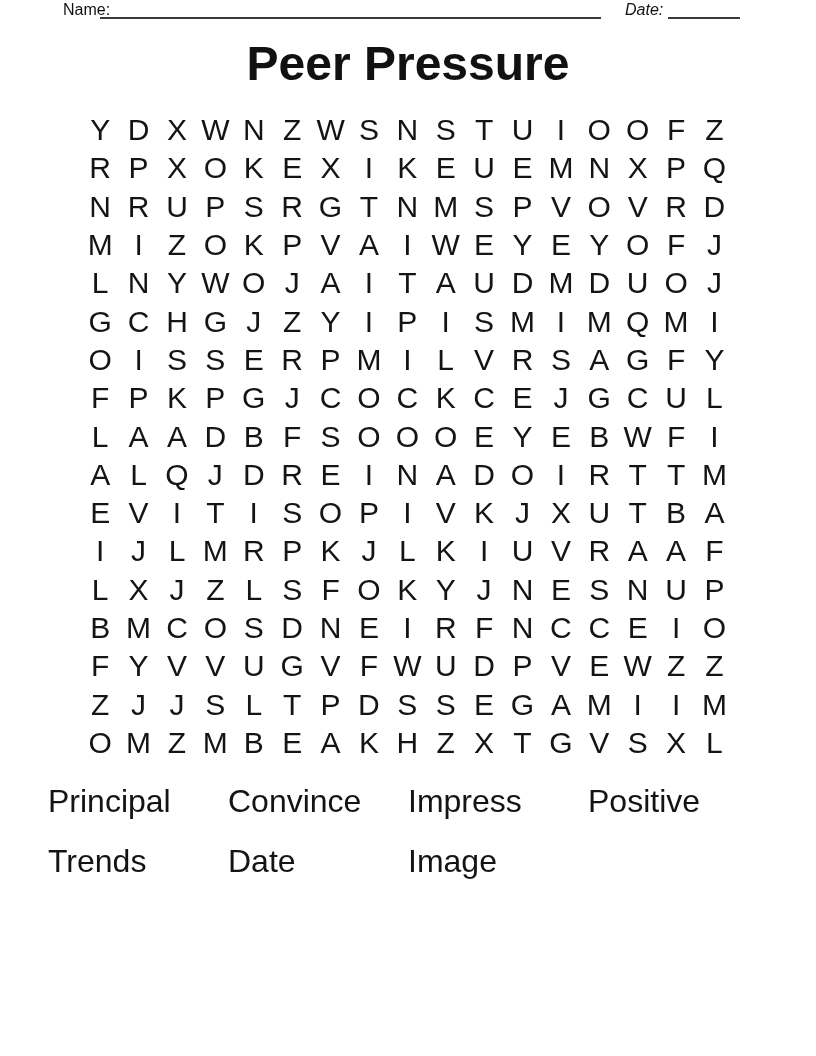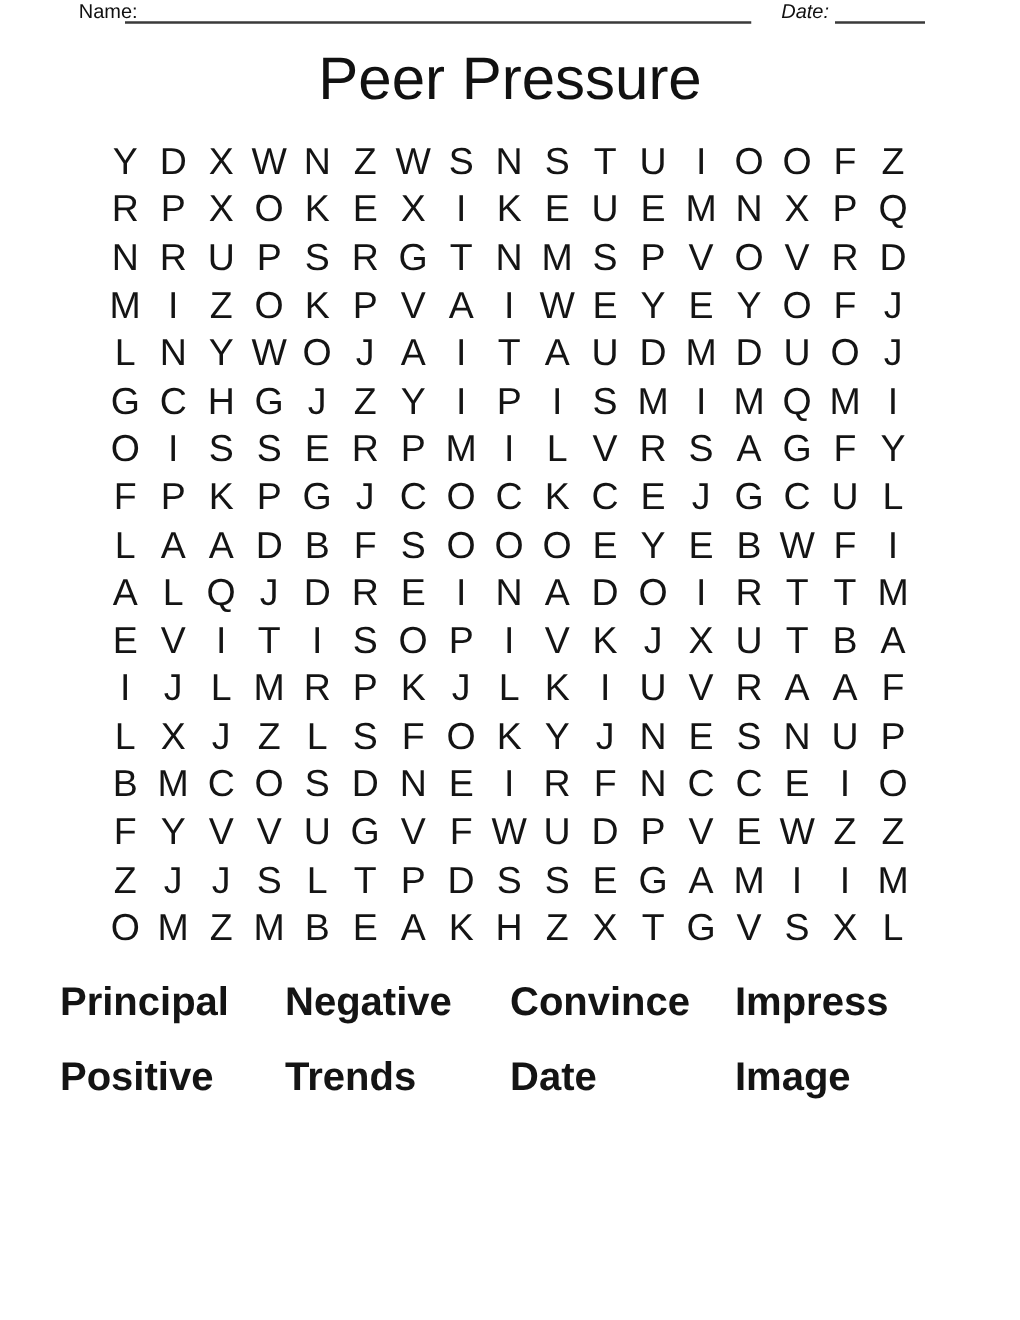--- a/index.html
+++ b/index.html
@@ -30,21 +30,21 @@
   }
   #name-line { left: 100px; width: 501px; }
   #date-line { left: 668px; width: 72px; }
   
   .page-title {
     position: absolute;
     top: 36px; left: 0;
     width: 816px;
     text-align: center;
     font-size: 48px;
-    font-weight: 400;
+    font-weight: 700;
     letter-spacing: 0px;
     color: #111111;
   }
   
   .ws-grid {
     position: absolute;
     left: 81px; top: 111px;
     display: grid;
     grid-template-columns: repeat(17, 38.4px);
     grid-auto-rows: 38.3px;
@@ -61,21 +61,21 @@
   .word-list {
     position: absolute;
     left: 48px; top: 772px;
     display: grid;
     grid-template-columns: repeat(4, 180px);
     grid-auto-rows: 59.5px;
     align-items: center;
   }
   .word-item {
     font-size: 32px;
-    font-weight: 700;
+    font-weight: 400;
     color: #141414;
     white-space: nowrap;
   }
 </style>
 </head>
 <body>
 
 <span class="hdr-label" id="name-label">Name:</span>
 <div class="blank-line" id="name-line"></div>
 
@@ -371,20 +371,19 @@
     <span class="ws-cell">T</span>
     <span class="ws-cell">G</span>
     <span class="ws-cell">V</span>
     <span class="ws-cell">S</span>
     <span class="ws-cell">X</span>
     <span class="ws-cell">L</span>
   </div>
 
 <div class="word-list" id="word-list">
     <span class="word-item">Principal</span>
-    <span class="word-item">Negative</span>
     <span class="word-item">Convince</span>
     <span class="word-item">Impress</span>
     <span class="word-item">Positive</span>
     <span class="word-item">Trends</span>
     <span class="word-item">Date</span>
     <span class="word-item">Image</span>
   </div>
 
 </body></html>

